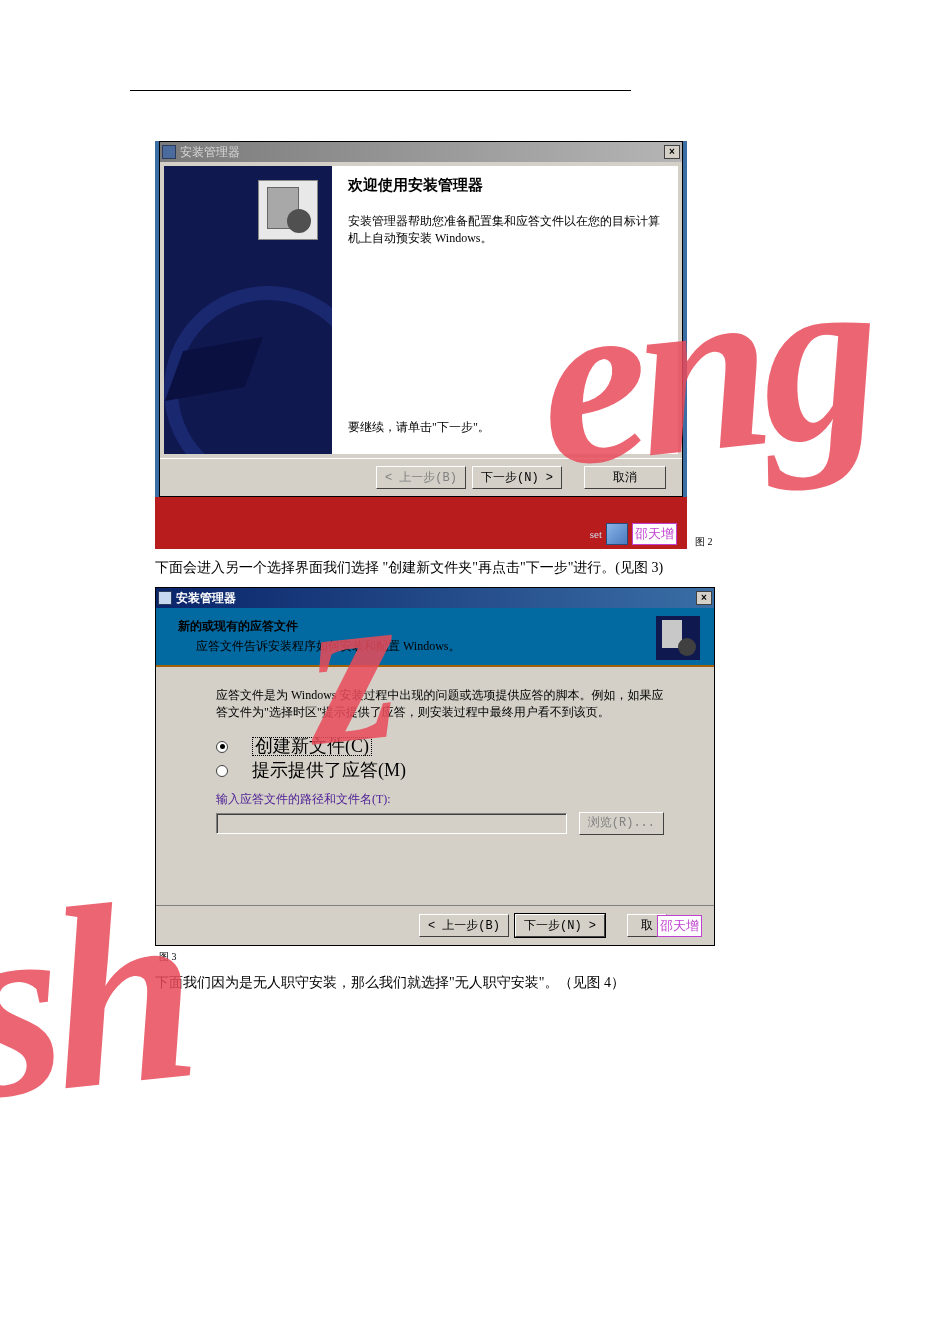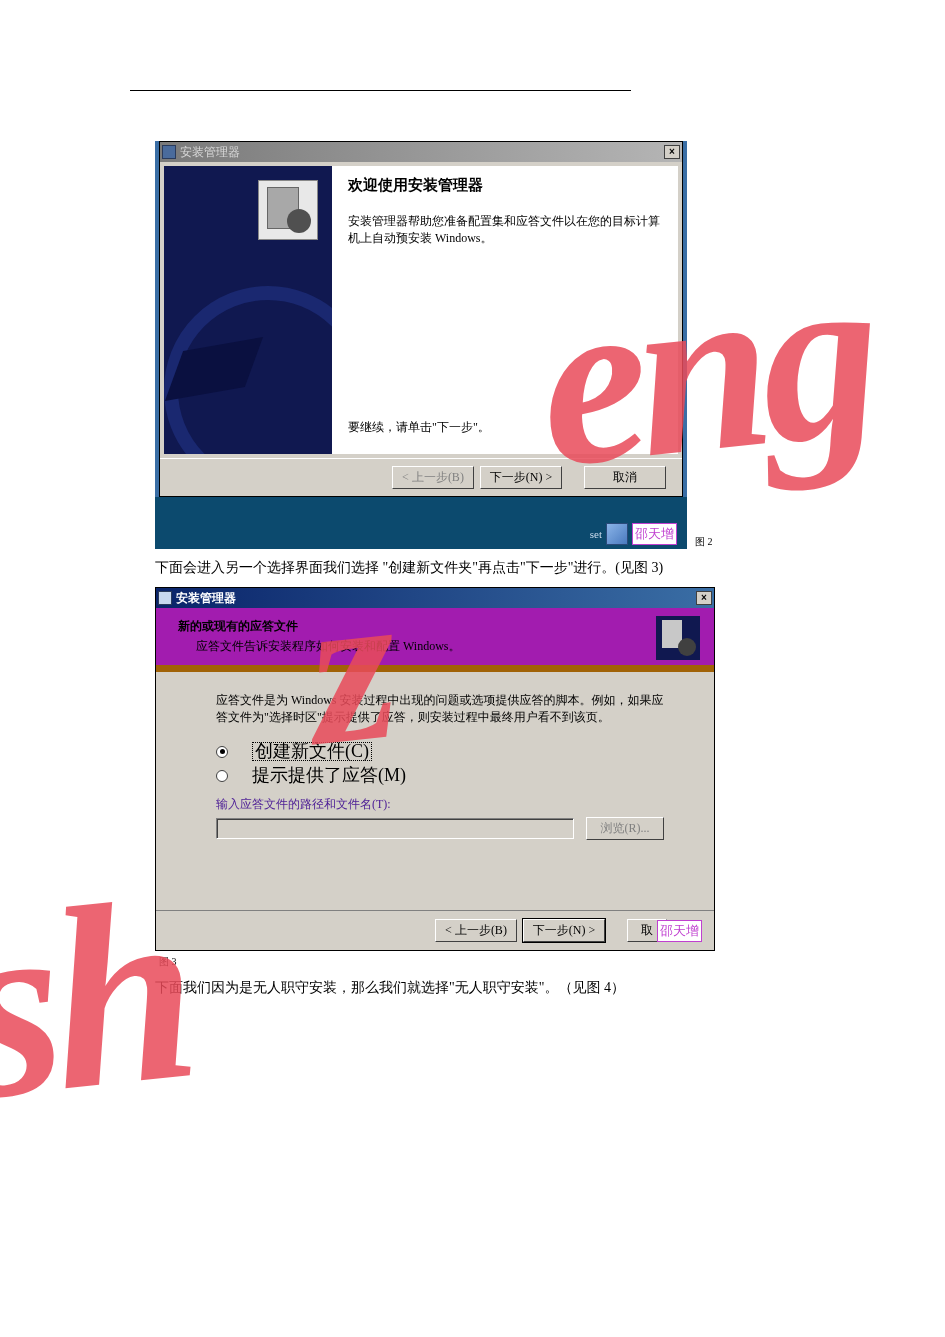--- a/index.html
+++ b/index.html
@@ -161,37 +161,37 @@
     background: #d4d0c8;
     display: flex;
     justify-content: flex-end;
     align-items: center;
     padding-right: 16px;
     gap: 6px;
     border-top: 1px solid #fff;
   }
   .winbtn {
     font-size: 12px;
-    font-family: Liberation Serif, serif;
+    font-family: Liberation Mono, monospace;
     padding: 2px 8px;
     background: #d4d0c8;
     border: 1px solid;
     border-color: #fff #404040 #404040 #fff;
     min-width: 82px;
     text-align: center;
     cursor: pointer;
   }
   .winbtn.disabled { color: #808080; }
   .winbtn.default {
     box-shadow: 0 0 0 1px #000;
   }
 
   .taskbar-chunk {
     height: 52px;
-    background: #0c4a6e;
+    background: #b91c1c;
     position: relative;
   }
   .tray {
     position: absolute;
     right: 10px;
     bottom: 4px;
     display: flex;
     align-items: center;
     gap: 4px;
   }
@@ -220,24 +220,24 @@
     height: 20px;
     background: linear-gradient(to right, #0a246a, #3a6ea5);
     display: flex;
     align-items: center;
     padding: 0 2px;
     font-size: 12px;
     color: #fff;
     font-weight: bold;
   }
   .dlg2-header {
-    background: #a21caf;
+    background: #0369a1;
     padding: 10px 14px 10px 22px;
     position: relative;
-    border-bottom: 7px solid #a16207;
+    border-bottom: 2px solid #a16207;
   }
   .dlg2-header-title {
     font-size: 12px;
     font-weight: bold;
   }
   .dlg2-header-sub {
     font-size: 12px;
     margin-left: 18px;
     margin-top: 3px;
   }

